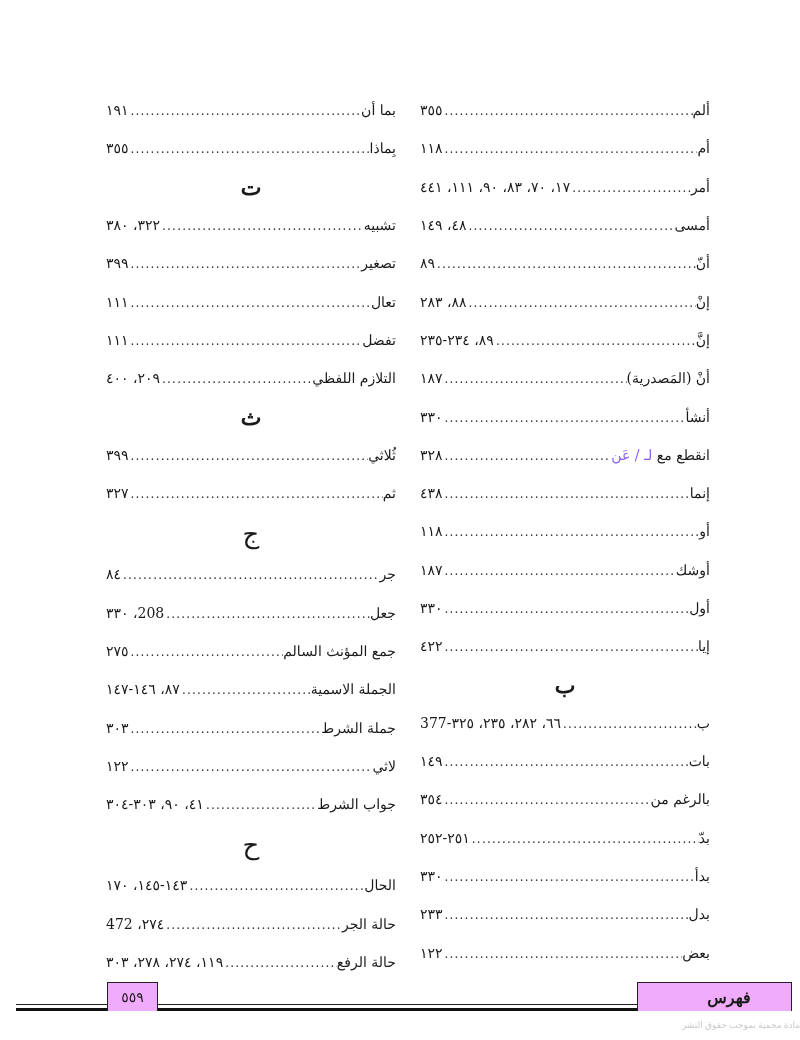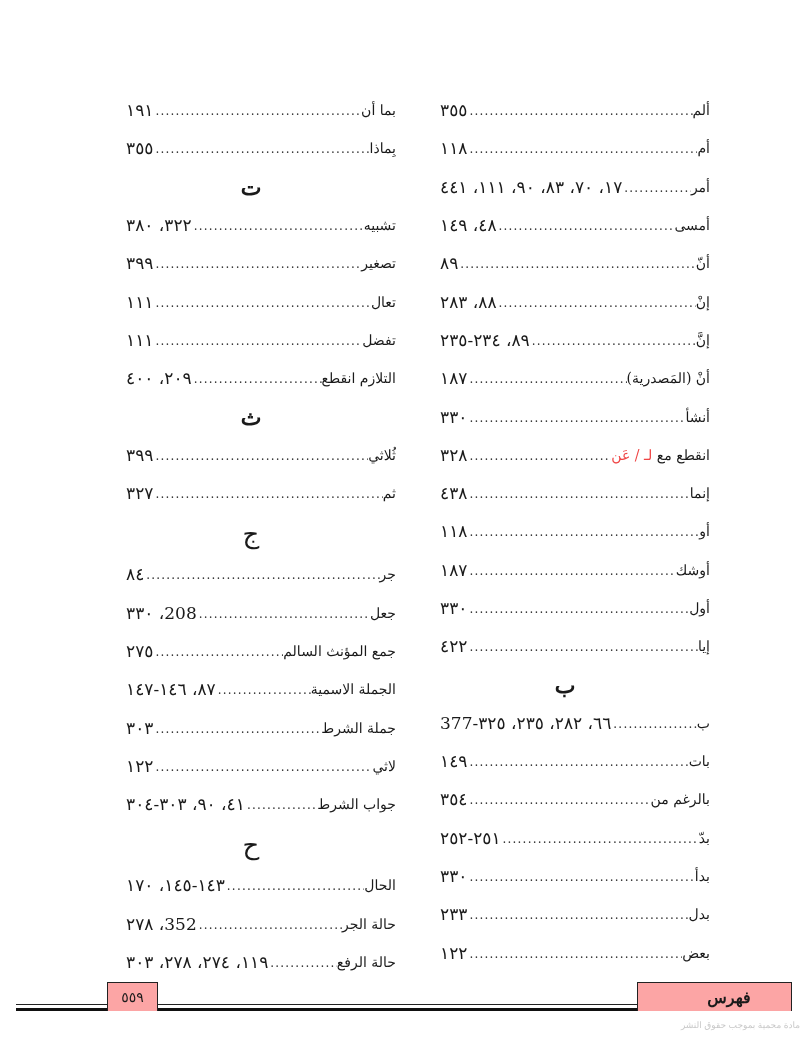--- a/index.html
+++ b/index.html
@@ -35,40 +35,39 @@
     flex-direction: row;
     align-items: center;
     font-size: 14px;
     white-space: nowrap;
     overflow: hidden;
   }
   .entry .term {
     flex: 0 0 auto;
   }
   .entry .blue {
-    color: #ef4444;
+    color: #8b5cf6;
   }
   .entry .dots {
     flex: 1 1 auto;
     overflow: hidden;
     letter-spacing: 1.2px;
     color: #333;
     font-size: 12px;
     direction: ltr;
     text-align: right;
     padding-top: 2px;
   }
   .entry .dots::before {
     content: "................................................................................................................................................";
   }
   .entry .pages {
     flex: 0 0 auto;
     padding-right: 2px;
-    font-size: 17px;
-    margin-left: 20px;
+    font-size: 14px;
   }
   .letter-head {
     height: 38.3px;
     display: flex;
     align-items: center;
     justify-content: center;
     font-size: 22px;
     font-weight: bold;
   }
   .letter-head.big {
@@ -85,21 +84,21 @@
   .fl-thin {
     border-top: 1.5px solid #222;
   }
   .fl-thick {
     border-top: 3px solid #111;
   }
   .footer-box {
     position: absolute;
     border: 1.5px solid #222;
     border-bottom: none;
-    background: #fca5a5;
+    background: #f0abfc;
     display: flex;
     align-items: center;
     justify-content: center;
     font-size: 14px;
   }
   .page-number-box {
     left: 107px;
     top: 982px;
     width: 49px;
     height: 28px;
@@ -116,21 +115,21 @@
   }
   .copyright {
     position: absolute;
     left: 650px;
     top: 1020px;
     width: 150px;
     direction: rtl;
     text-align: right;
     font-size: 9px;
     color: #c9c9c9;
-    font-family: Liberation Sans, sans-serif;
+    font-family: Liberation Serif, serif;
   }
 </style>
 </head>
 <body>
 
 <div class="column col-right">
   <div class="entry">
       <span class="term">ألم</span>
       <span class="dots"></span>
       <span class="pages">٣٥٥</span>
@@ -269,21 +268,21 @@
       <span class="term">تعال</span>
       <span class="dots"></span>
       <span class="pages">١١١</span>
     </div>
   <div class="entry">
       <span class="term">تفضل</span>
       <span class="dots"></span>
       <span class="pages">١١١</span>
     </div>
   <div class="entry">
-      <span class="term">التلازم انقطع</span>
+      <span class="term">التلازم اللفظي</span>
       <span class="dots"></span>
       <span class="pages">٢٠٩، ٤٠٠</span>
     </div>
 
   <div class="letter-head">ث</div>
 
   <div class="entry">
       <span class="term">ثُلاثي</span>
       <span class="dots"></span>
       <span class="pages">٣٩٩</span>
@@ -335,21 +334,21 @@
   <div class="letter-head big">ح</div>
 
   <div class="entry">
       <span class="term">الحال</span>
       <span class="dots"></span>
       <span class="pages">١٤٣-١٤٥، ١٧٠</span>
     </div>
   <div class="entry">
       <span class="term">حالة الجر</span>
       <span class="dots"></span>
-      <span class="pages">352، ٢٧٨</span>
+      <span class="pages">٢٧٤، 472</span>
     </div>
   <div class="entry">
       <span class="term">حالة الرفع</span>
       <span class="dots"></span>
       <span class="pages">١١٩، ٢٧٤، ٢٧٨، ٣٠٣</span>
     </div>
 </div>
 
 <div class="footer-line fl-thin" style="left:16px; top:1004px; width:91px;"></div>
 <div class="footer-line fl-thick" style="left:16px; top:1008px; width:91px;"></div>

